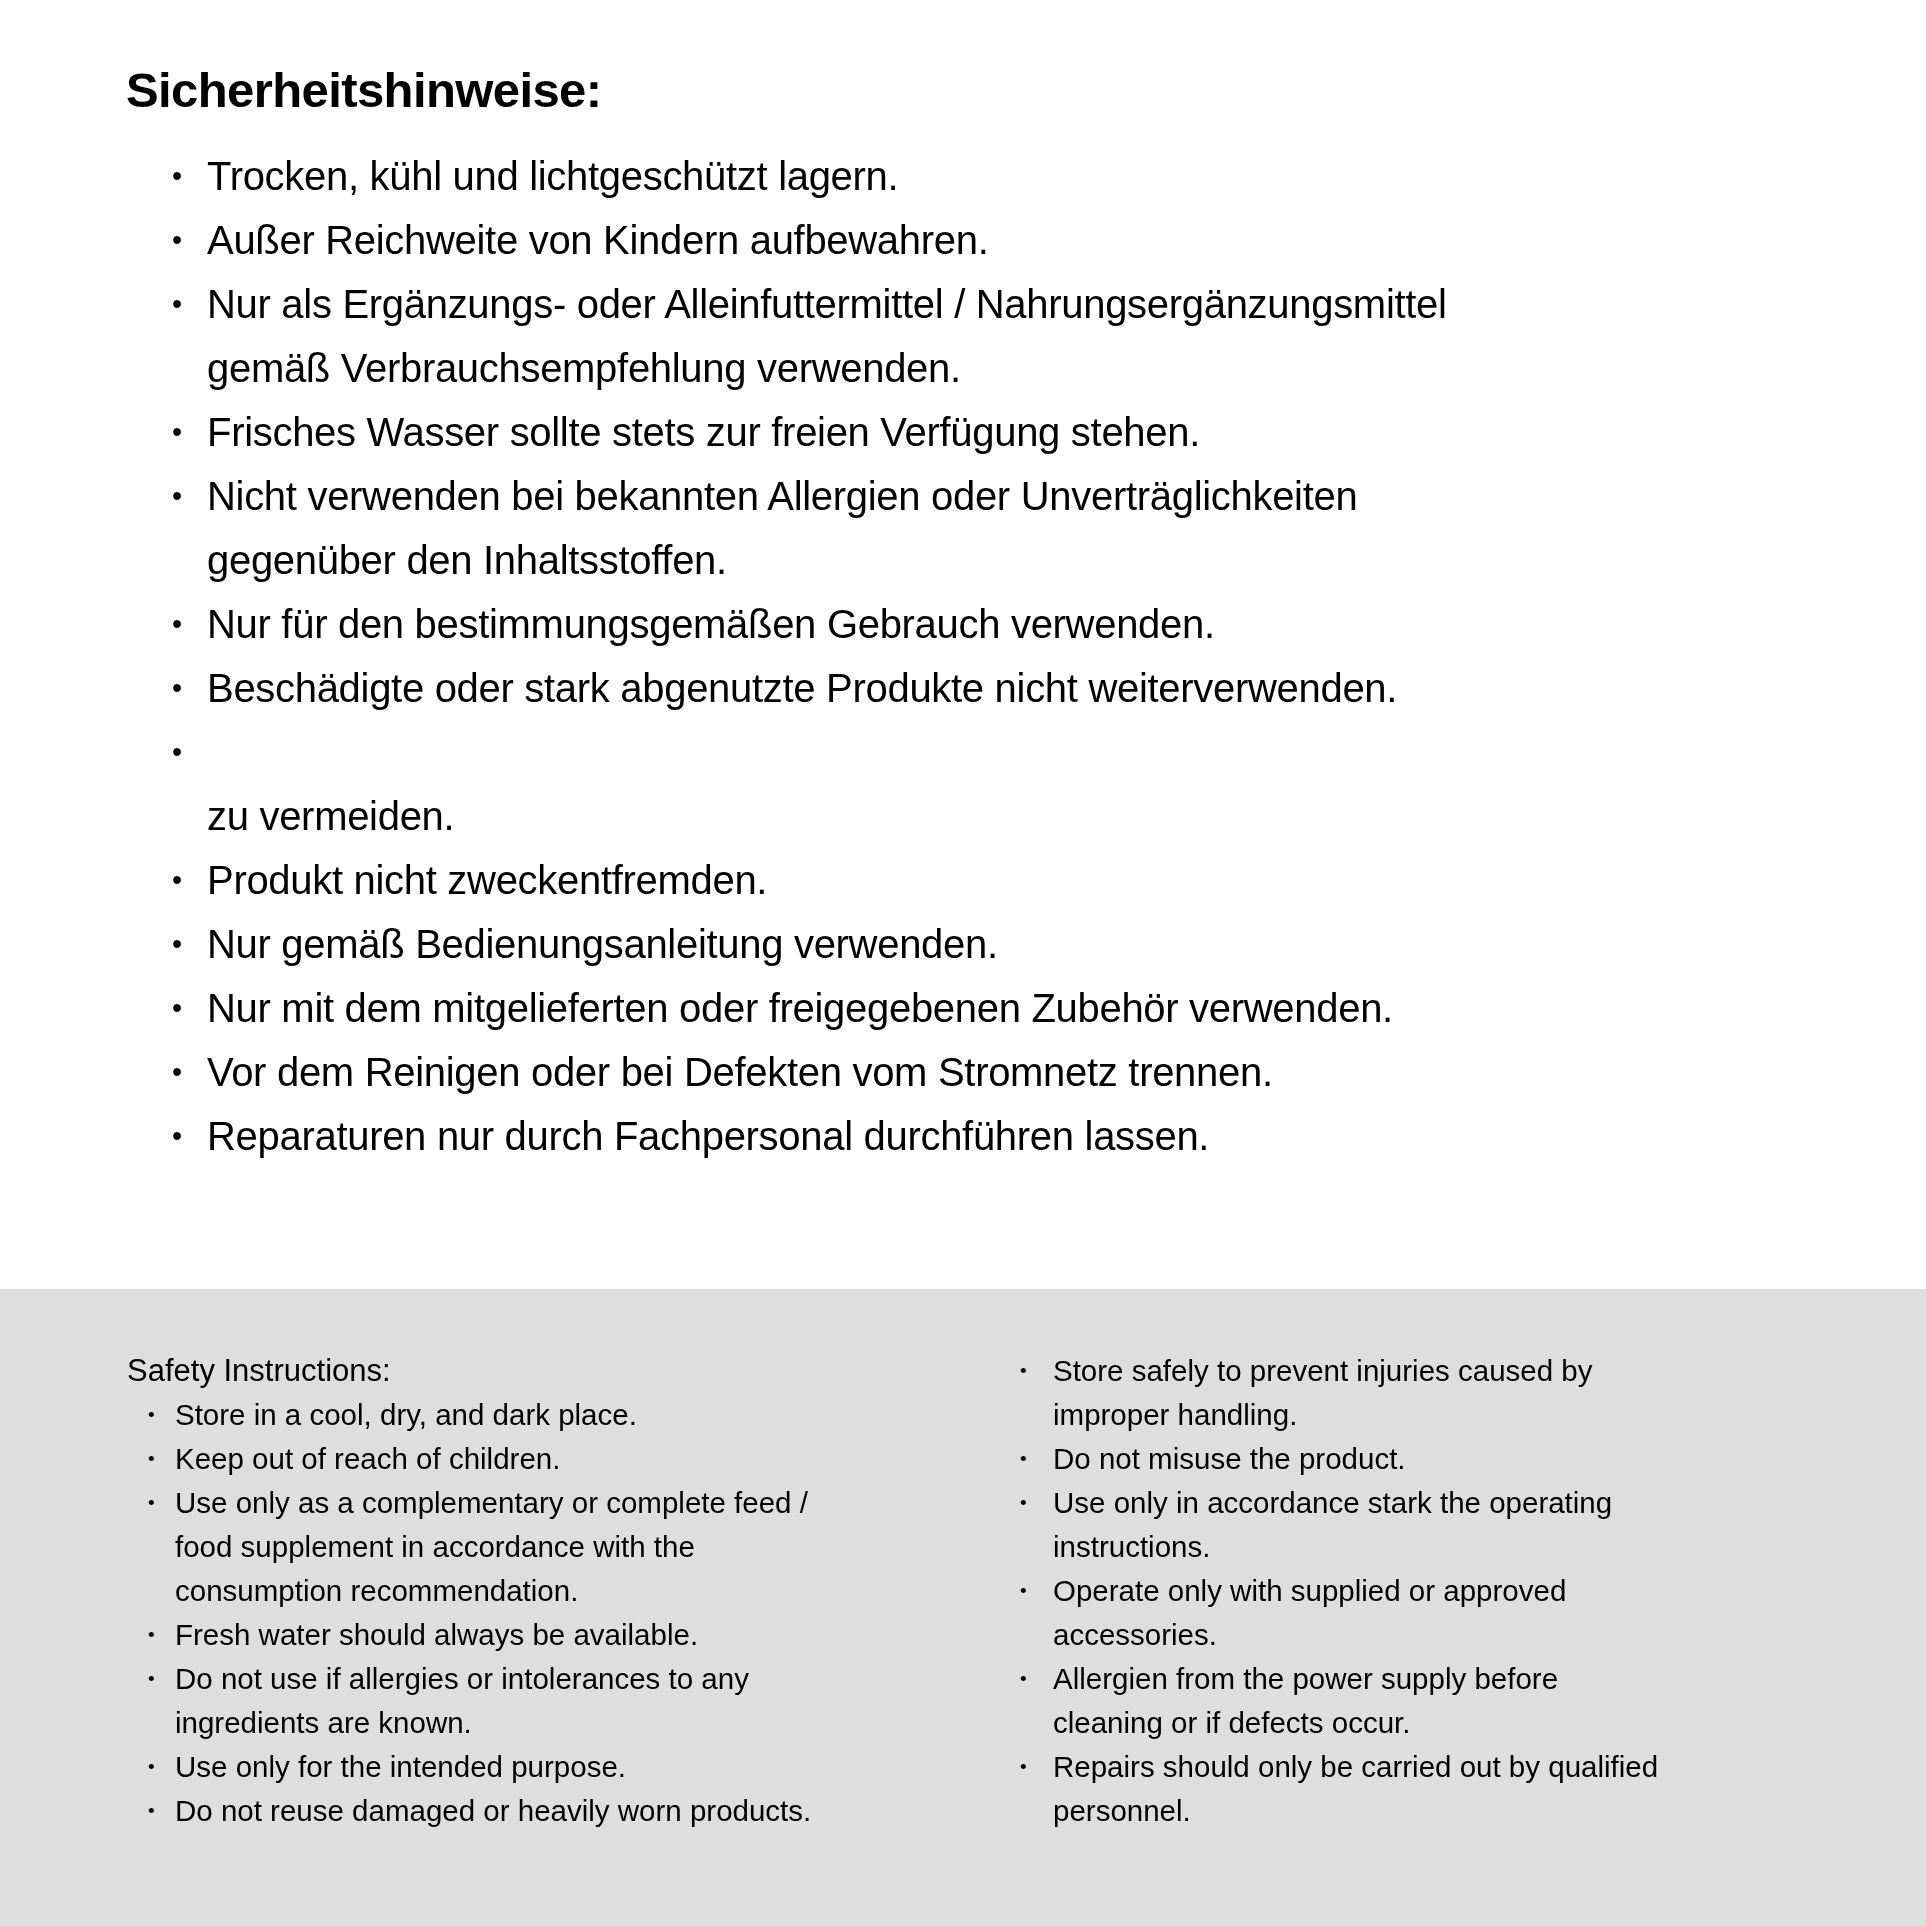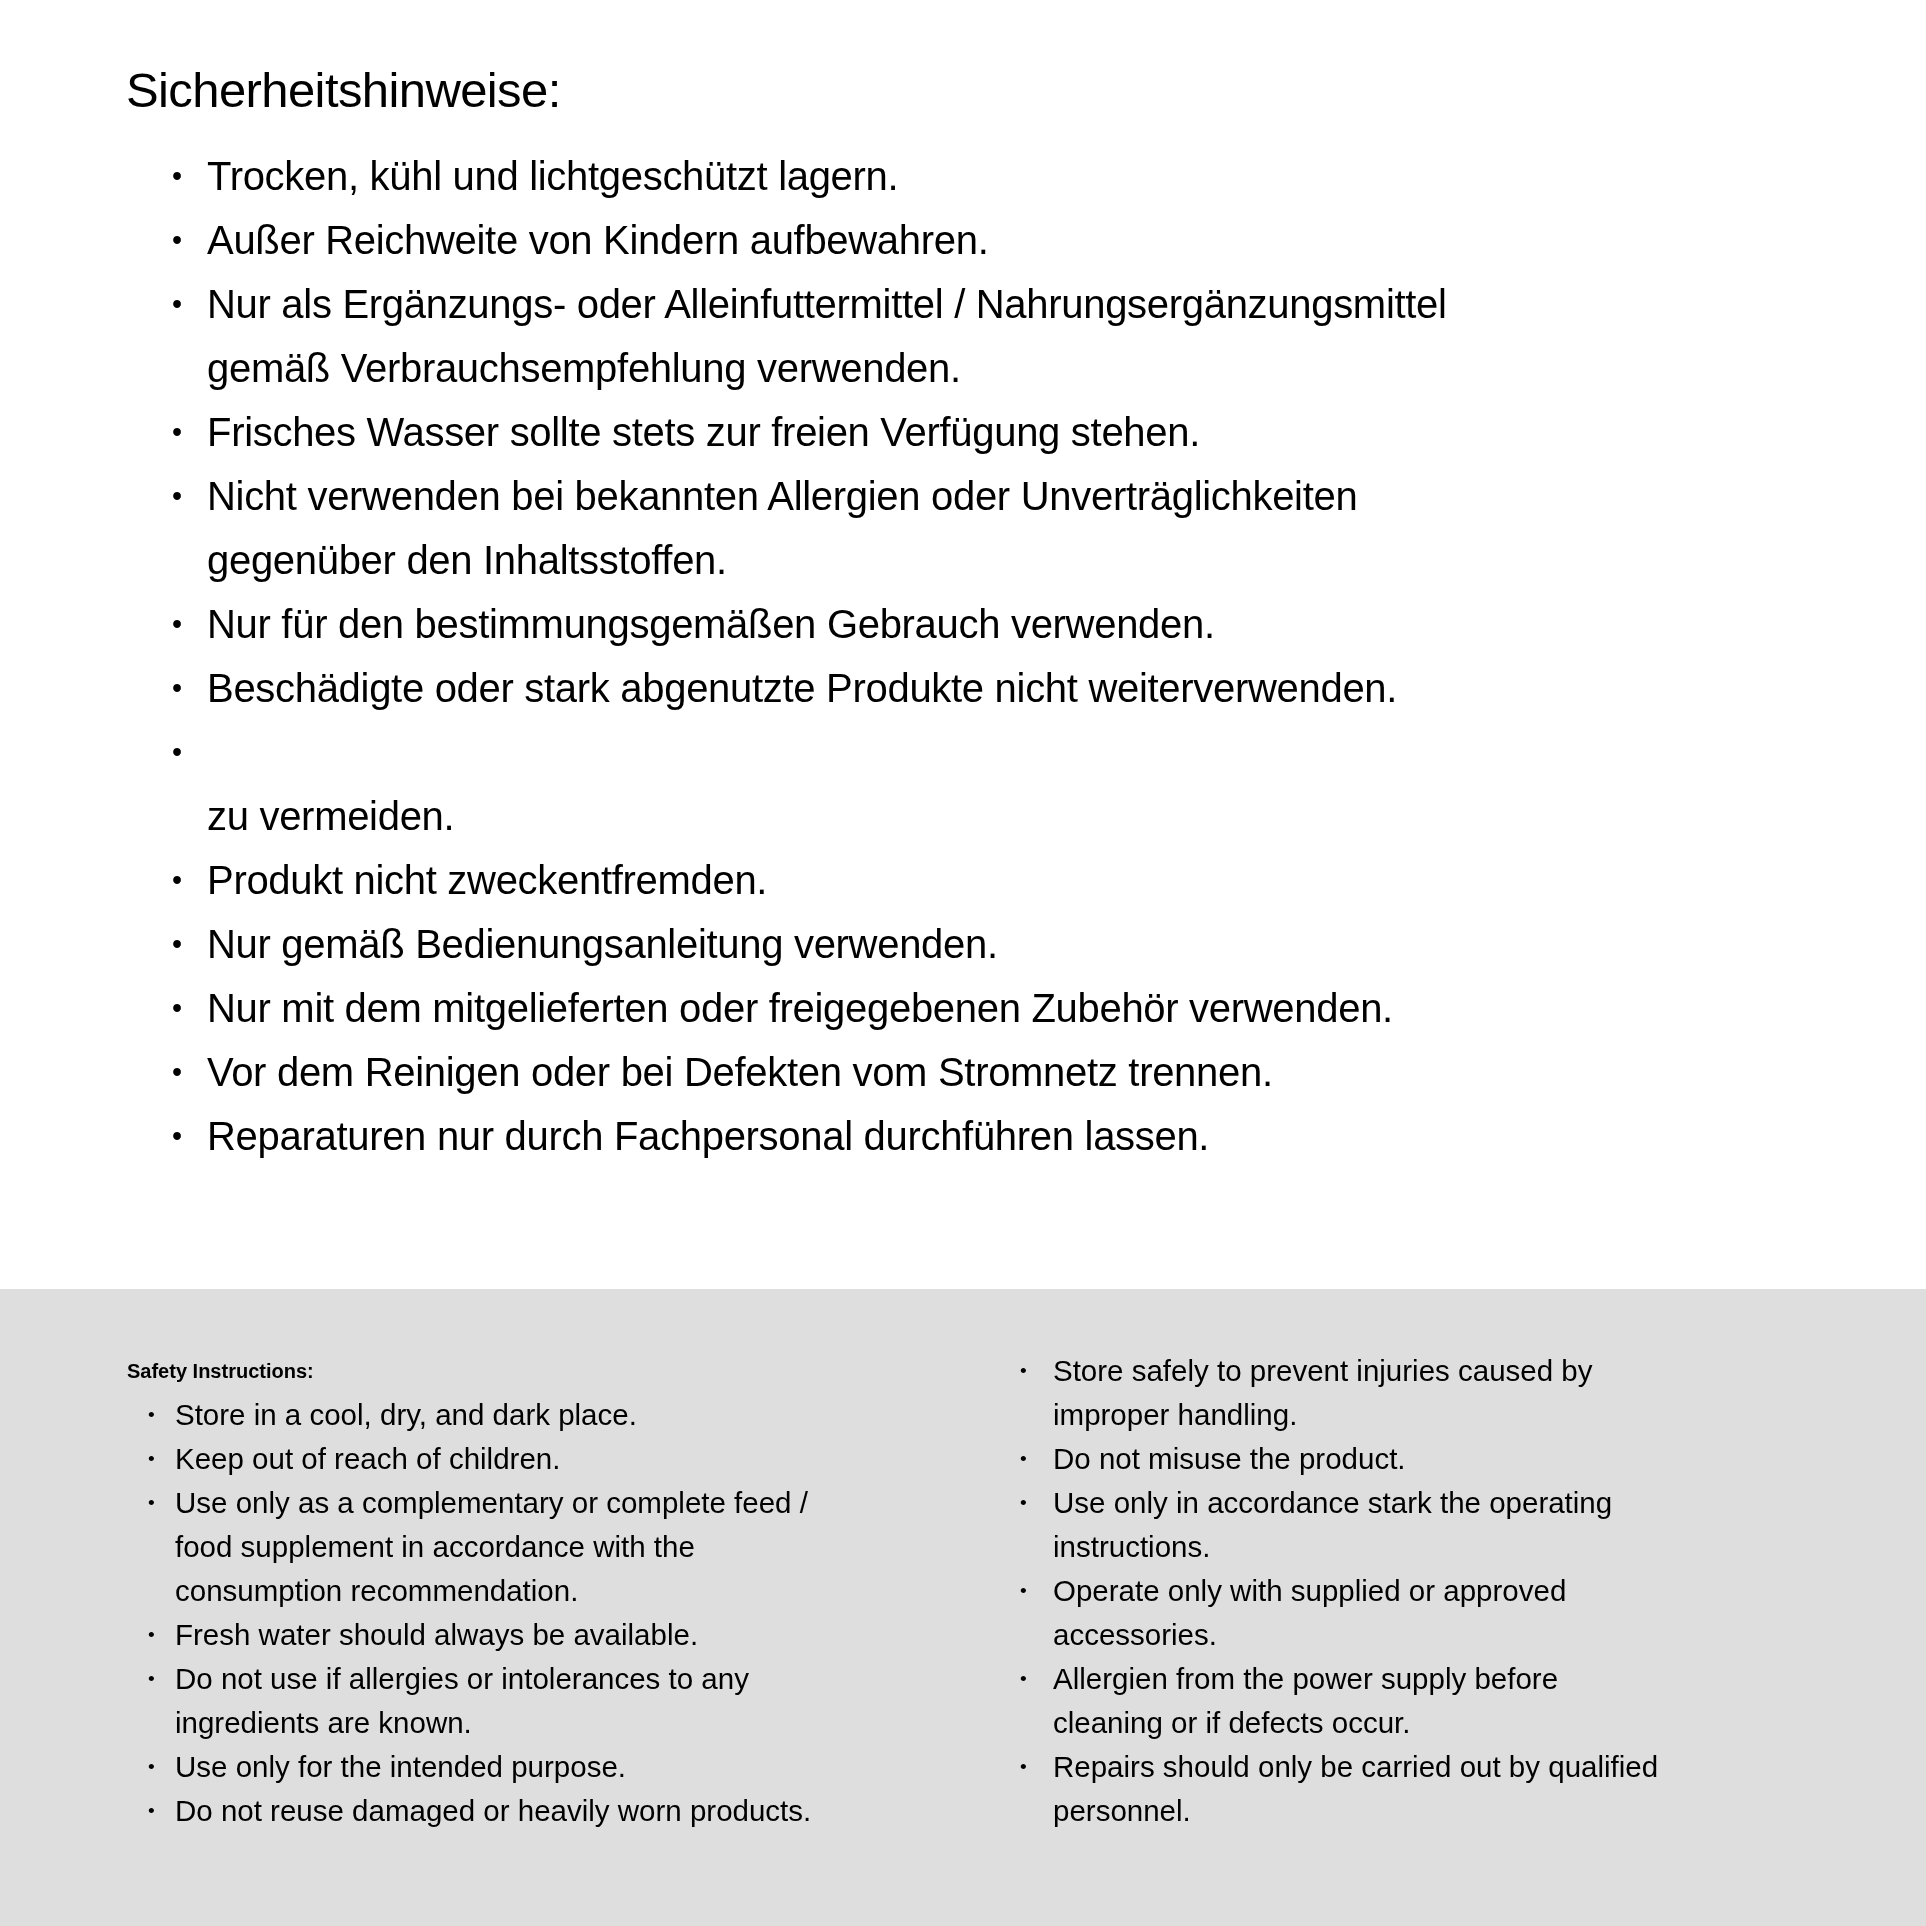--- a/index.html
+++ b/index.html
@@ -14,21 +14,21 @@
     font-family:"Liberation Sans", sans-serif;
     color:var(--text);
   }
   .page{position:relative;width:1926px;height:1926px;overflow:hidden;background:var(--page_bg);}
 
   
   .de-h{
     margin:0;
     padding:64px 0 0 126px;
     font-size:49px;
-    font-weight:400;
+    font-weight:700;
     line-height:1.1;
     letter-spacing:-0.6px;
   }
   .de-list{margin-top:26px;}
   .line{position:relative;white-space:nowrap;}
   .de-line{
     height:64px;line-height:64px;
     padding-left:207px;
     font-size:40px;
     letter-spacing:-0.3px;
@@ -41,21 +41,21 @@
     width:1926px;height:638px;
     background:var(--footer_bg);
   }
   .col{position:absolute;top:60px;}
   .col-left{left:0;width:982px;}
   .col-right{left:1020px;width:886px;}
   .en-h{
     margin:0;
     padding-left:127px;
     height:44px;line-height:44px;
-    font-size:20px;font-weight:700;
+    font-size:31px;font-weight:400;
   }
   .en-line{
     height:44px;line-height:44px;
     font-size:29.5px;
   }
   .col-left .en-line{padding-left:175px;}
   .col-left .en-line .dot{position:absolute;left:148px;top:0;font-size:0.65em;}
   .col-right .en-line{padding-left:33px;}
   .col-right .en-line .dot{position:absolute;left:0;top:0;font-size:0.65em;}
 </style>

